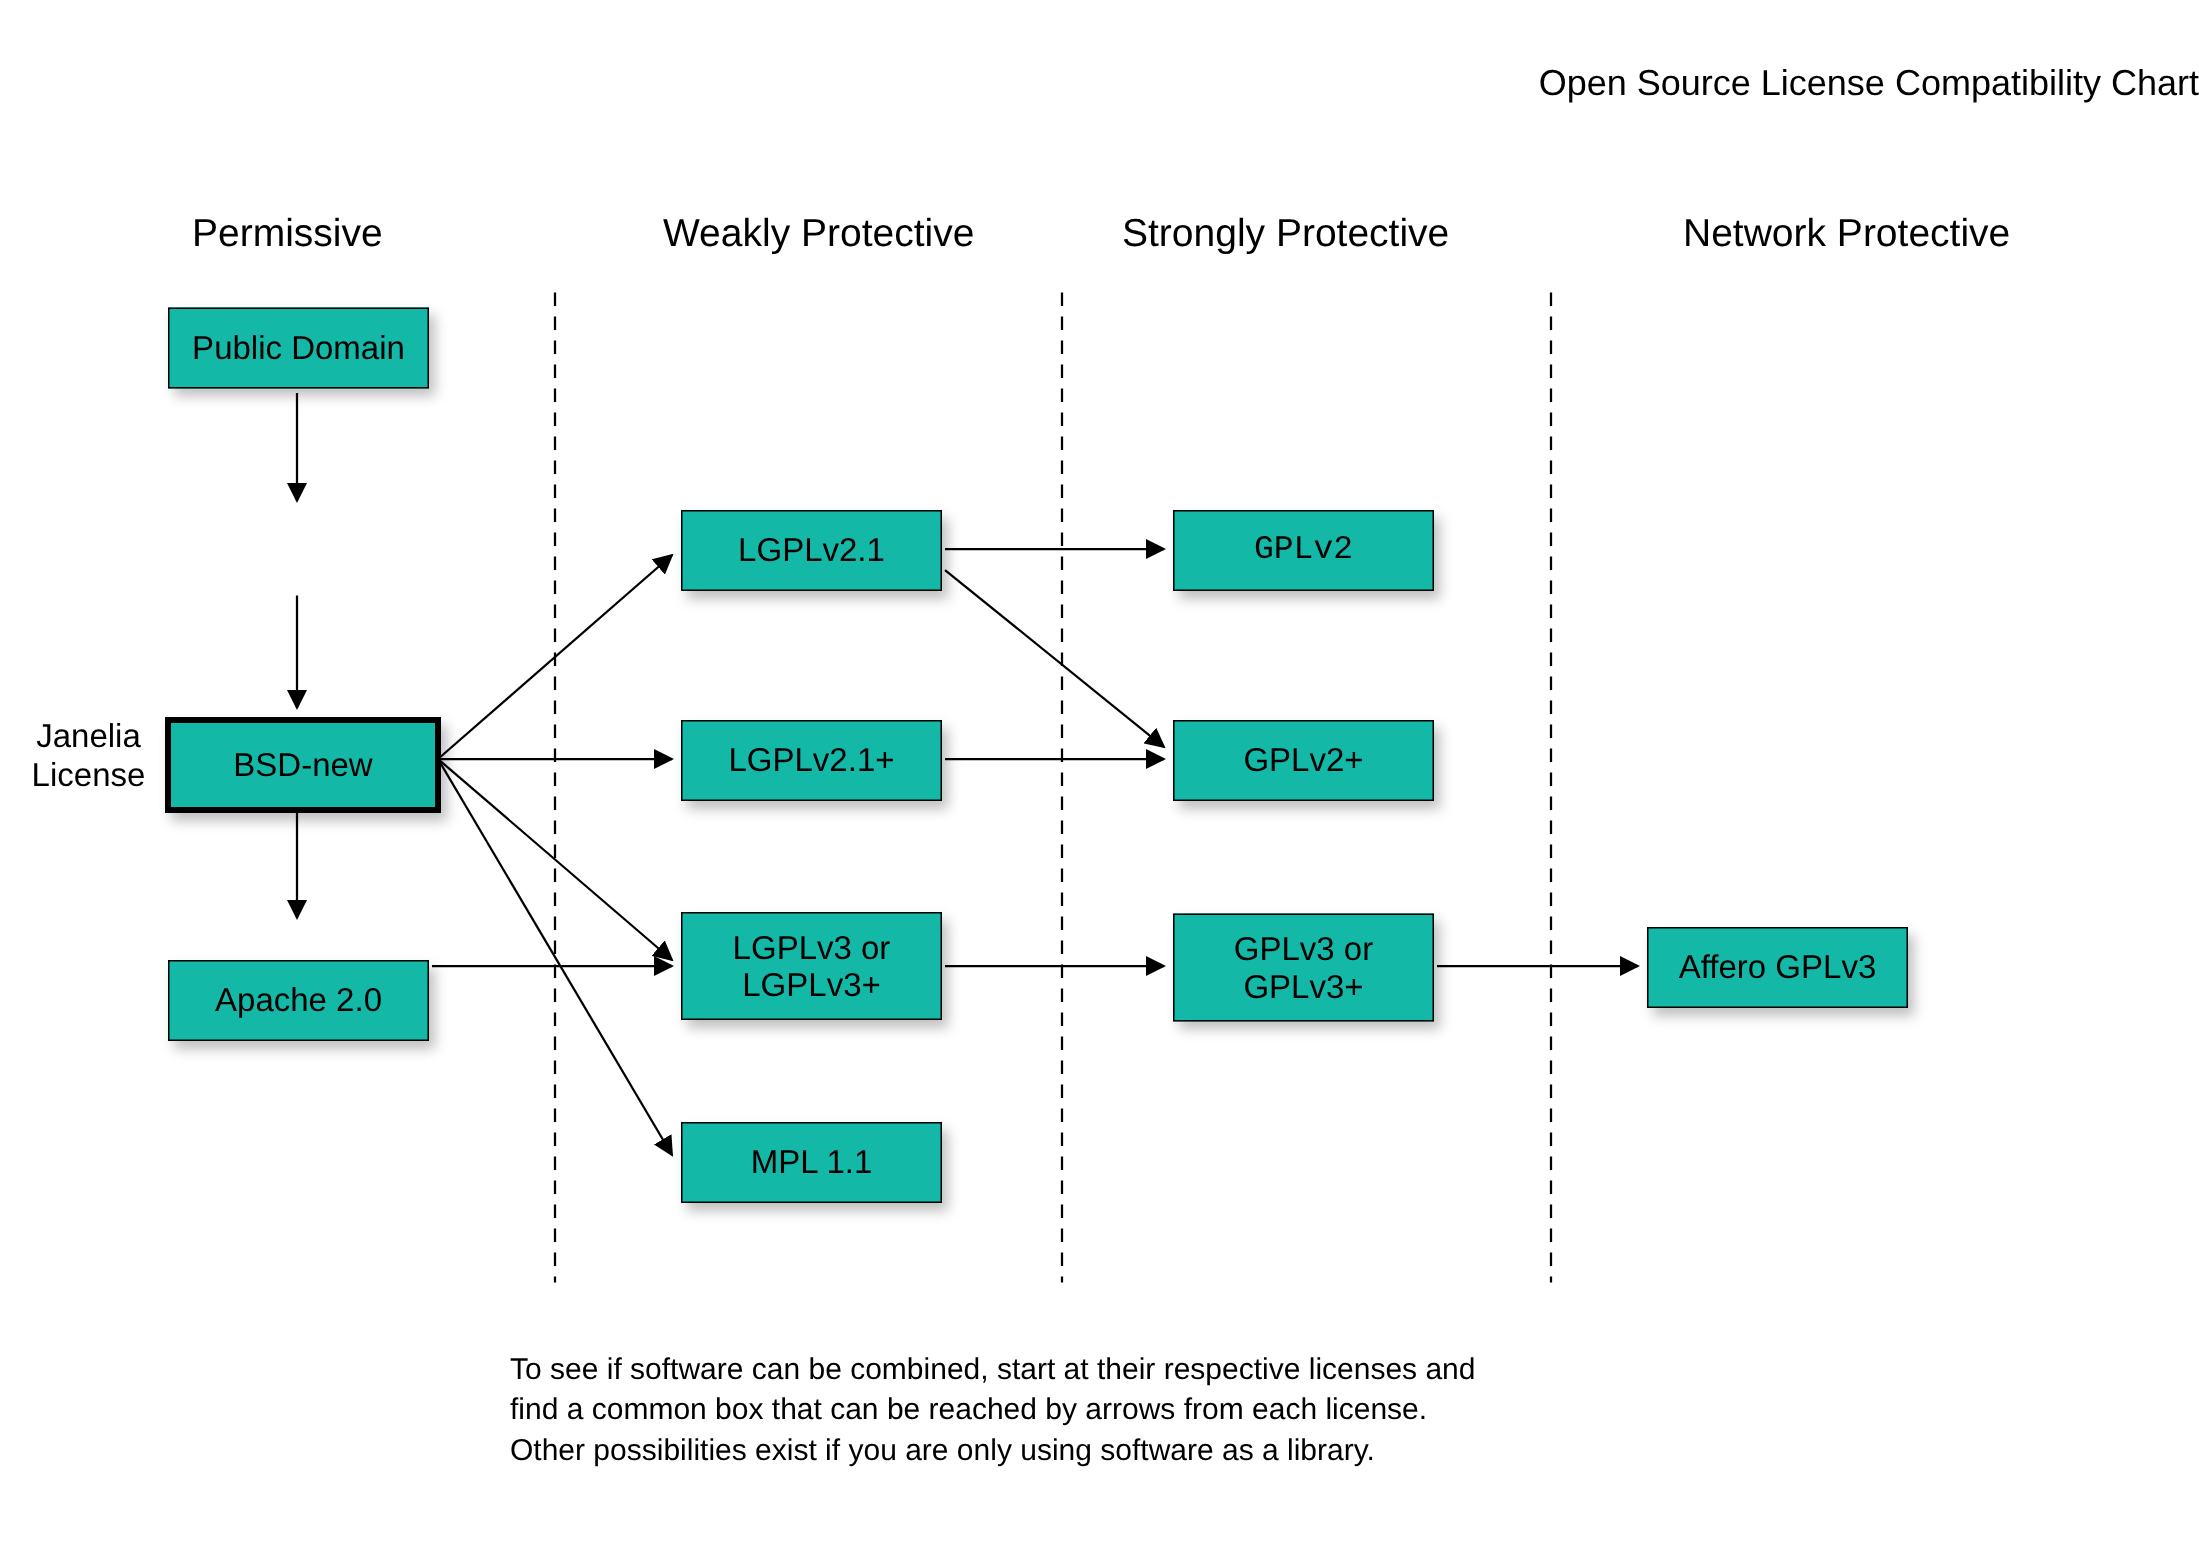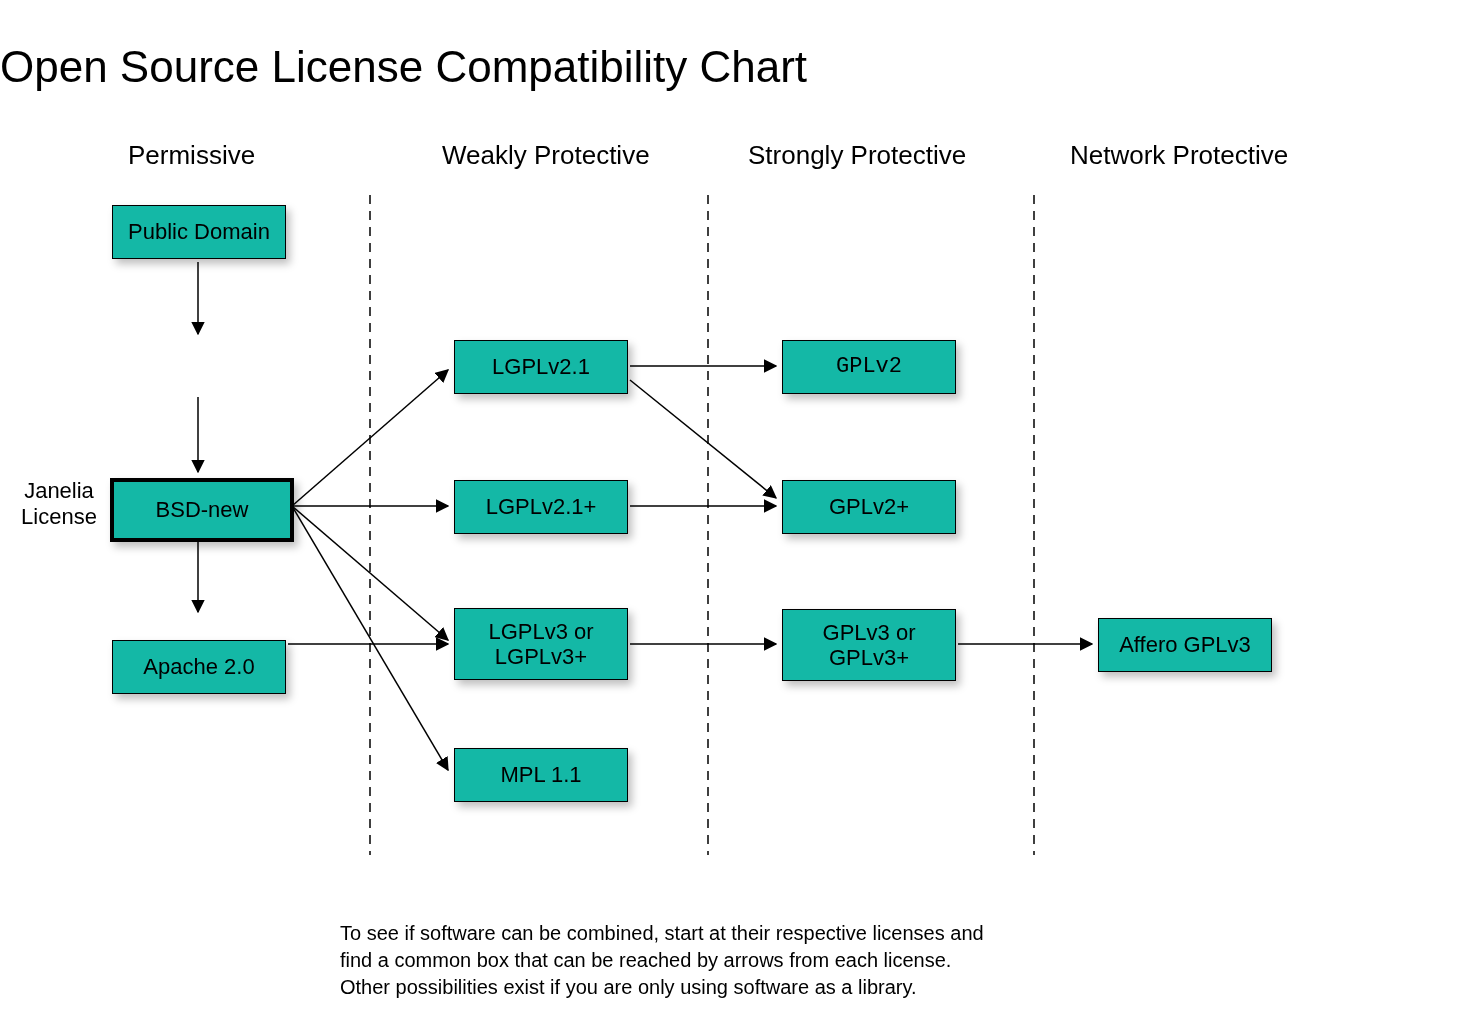--- a/index.html
+++ b/index.html
@@ -10,22 +10,22 @@
     color: #000;
   }
   .canvas {
     position: relative;
     width: 1466px;
     height: 1028px;
   }
   .title {
     position: absolute;
     width: 100%;
-    text-align: left;
-    font-size: 44px;
+    text-align: right;
+    font-size: 24px;
     top: 42px;
   }
   .col-header {
     position: absolute;
     font-size: 26px;
     top: 140px;
   }
   .node {
     position: absolute;
     border: 1.5px solid #000;
@@ -45,41 +45,40 @@
   .side-label {
     position: absolute;
     font-size: 22px;
     text-align: center;
     line-height: 1.2;
   }
   .footer {
     position: absolute;
     font-size: 20px;
     line-height: 1.35;
-    margin-top: 20px;
   }
   svg.overlay {
     position: absolute;
     left: 0; top: 0;
     width: 1466px;
     height: 1028px;
     pointer-events: none;
   }
 </style>
 </head>
 <body>
 
 <div class="canvas">
 
   <div class="title">Open Source License Compatibility Chart</div>
 
   <div class="col-header" style="left:128px;">Permissive</div>
   <div class="col-header" style="left:748px;">Strongly Protective</div>
   <div class="col-header" style="left:442px;">Weakly Protective</div>
-  <div class="col-header" style="left:1070px;">Network Protective</div>
+  <div class="col-header" style="left:1122px;">Network Protective</div>
 
   <div class="side-label" style="left:14px; top:478px; width:90px;">
     <span>Janelia</span><br>
     <span>License</span>
   </div>
 
   <div class="node" style="left:112px; top:205px; width:172px; height:52px;">Public Domain</div>
   <div class="node bold" style="left:110px; top:478px; width:176px; height:56px;">BSD-new</div>
   <div class="node" style="left:112px; top:640px; width:172px; height:52px;">Apache 2.0</div>
 

